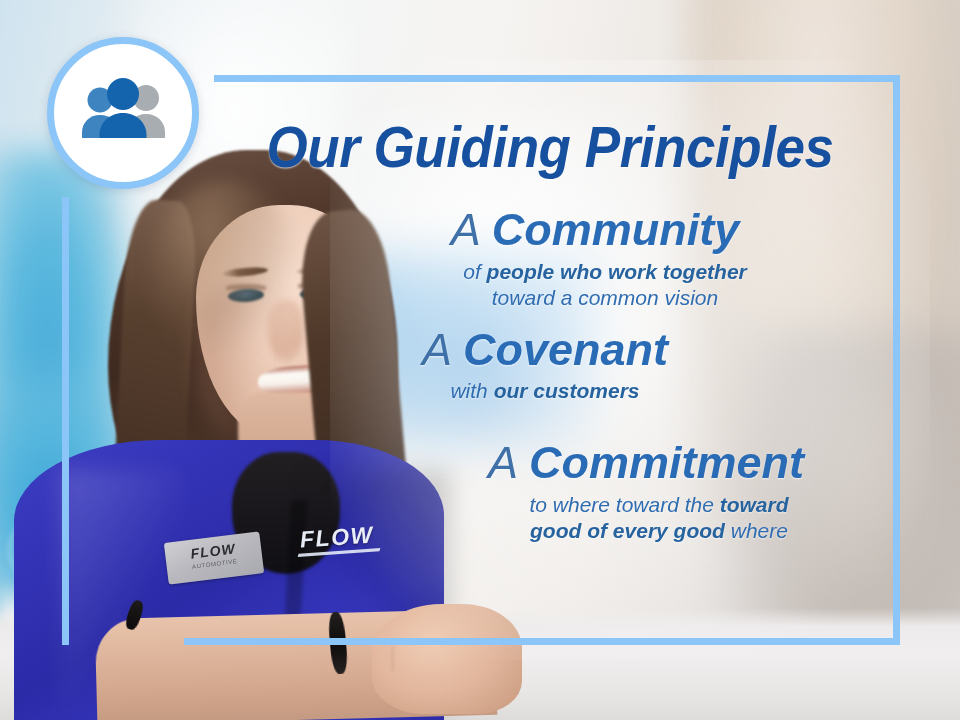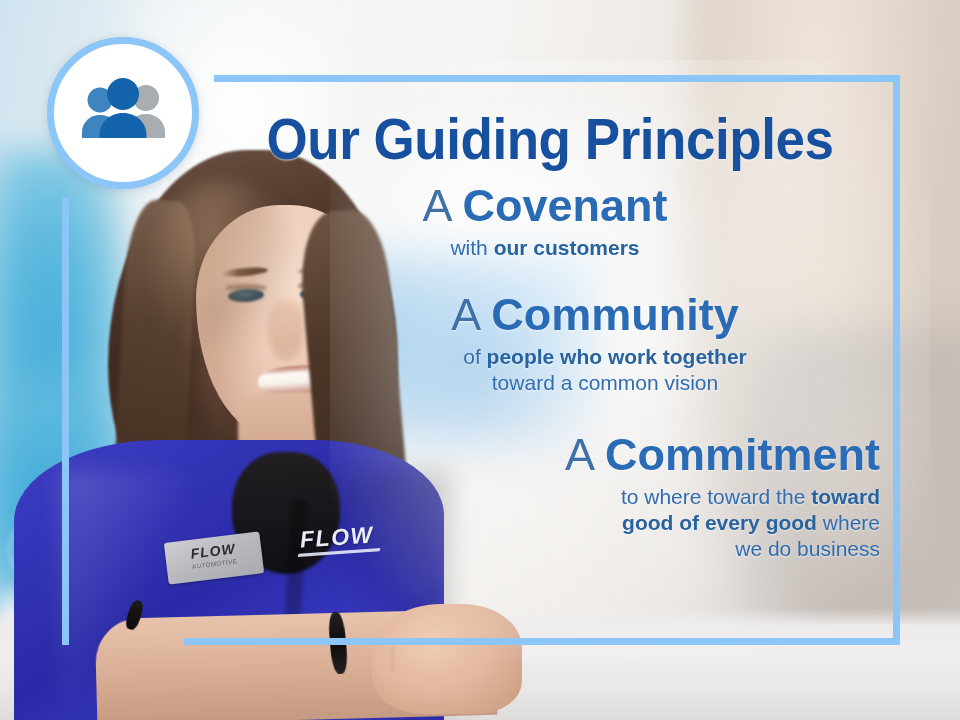--- a/index.html
+++ b/index.html
@@ -403,22 +403,23 @@
     display: flex;
     align-items: center;
     justify-content: center;
     box-shadow: 0 2px 10px rgba(40,70,110,.18);
   }
   .icon-badge svg { display: block; }
 
   
   .content {
     position: absolute;
-    left: 180px; top: 88px;
+    left: 180px; top: 96px;
     width: 700px;
+    font-style: italic;
   }
   .title {
     text-align: center;
     font-family: "Liberation Sans", sans-serif;
     font-weight: bold;
     font-size: 57px;
     line-height: 1.02;
     letter-spacing: -.5px;
     color: #17509e;
     margin: 22px 0 0 40px;
@@ -445,21 +446,21 @@
     line-height: 1.26;
     color: #2f6cb0;
     margin-top: 5px;
     text-shadow: 0 1px 2px rgba(255,255,255,.6);
   }
   .p-sub b { font-weight: bold; color: #27639f; }
 
   
   .principle-1 { text-align: center; margin-left: 30px; margin-top: 14px; }
   .principle-2 { text-align: center; margin-left: 130px; margin-top: 30px; }
-  .principle-3 { text-align: right; margin-left: 232px; margin-top: 34px; }
+  .principle-3 { text-align: center; margin-left: 232px; margin-top: 34px; }
   .principle-2 .p-sub { margin-left: 20px; }
   .principle-3 .p-sub { margin-left: 26px; }
 </style>
 </head>
 <body>
 
 <div id="stage">
 
   <div class="photo-layer">
     <div class="bg-base"></div>
@@ -534,51 +535,50 @@
 
       <circle cx="48" cy="18" r="16" fill="#1463ad"></circle>
       <path d="M48 37c-13.5 0-23.5 9.8-23.5 22V62h47v-3c0-12.2-10-22-23.5-22z" fill="#1463ad"></path>
     </svg>
   </div>
 
   <div class="content">
 
     <div class="title">Our Guiding Principles</div>
 
+    <div class="principle principle-2">
+      <div class="p-head">
+        <span class="art">A</span>
+        <span class="key">Community</span>
+      </div>
+      <div class="p-sub">
+        <span>of</span>
+        <b>people who work together</b><br>
+        <span>toward a common vision</span>
+      </div>
+    </div>
+
     <div class="principle principle-1">
       <div class="p-head">
         <span class="art">A</span>
         <span class="key">Covenant</span>
       </div>
       <div class="p-sub">
         <span>with</span>
         <b>our customers</b>
-      </div>
-    </div>
-
-    <div class="principle principle-2">
-      <div class="p-head">
-        <span class="art">A</span>
-        <span class="key">Community</span>
-      </div>
-      <div class="p-sub">
-        <span>of</span>
-        <b>people who work together</b><br>
-        <span>toward a common vision</span>
       </div>
     </div>
 
     <div class="principle principle-3">
       <div class="p-head">
         <span class="art">A</span>
         <span class="key">Commitment</span>
       </div>
       <div class="p-sub">
         <span>to where toward the</span>
         <b>toward</b><br>
         <b>good of every good</b>
         <span>where</span><br>
-        <span>we do business</span>
       </div>
     </div>
 
   </div>
 </div>
 
 </body></html>

